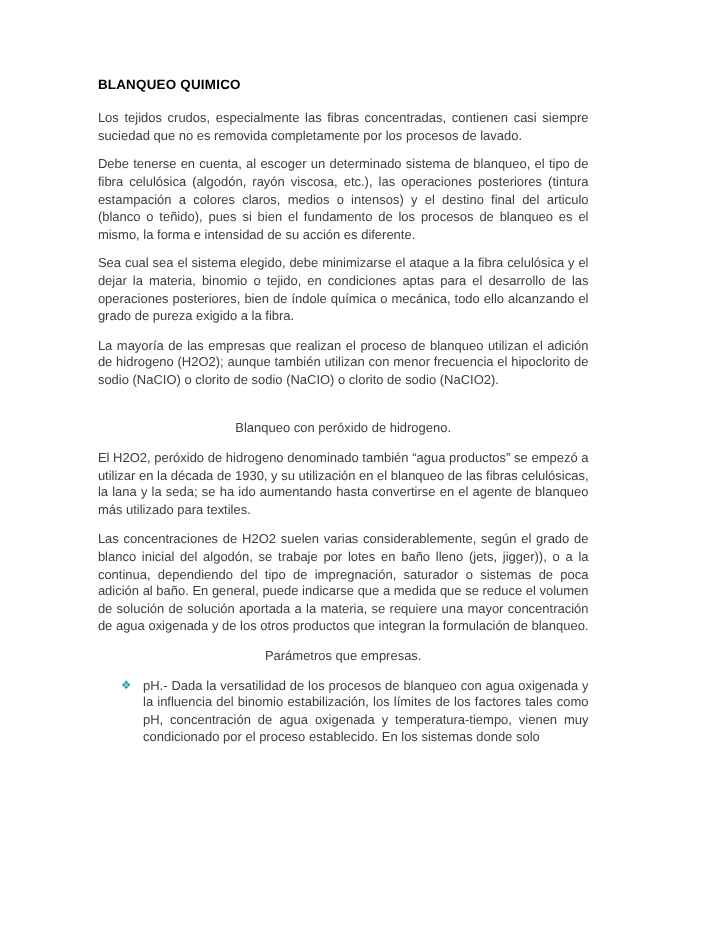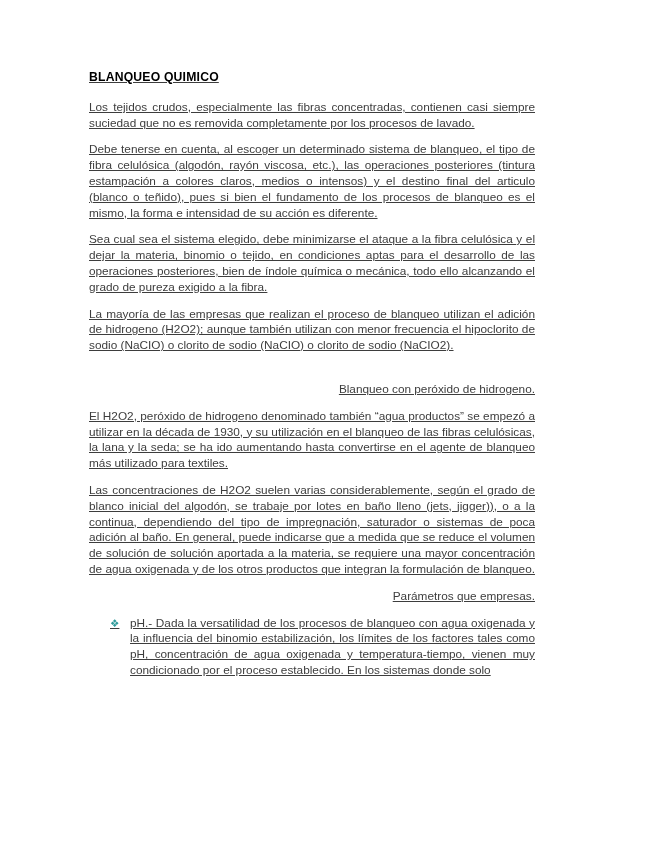--- a/index.html
+++ b/index.html
@@ -14,36 +14,35 @@
     position: relative;
     width: 623px;
     height: 848px;
     background: var(--page-bg);
     padding: 70px 88px 0 89px;
     font-family: "Liberation Sans", "DejaVu Sans", sans-serif;
     font-size: 11.8px;
     line-height: 15.8px;
     color: var(--text-color);
     overflow: hidden;
-    text-decoration: underline;
   }
   .doc-title {
     font-size: 12.2px;
     font-weight: bold;
     color: var(--title-color);
     letter-spacing: 0.2px;
     margin: 0 0 14px 0;
   }
   p.para {
     margin: 0 0 11px 0;
     text-align: justify;
   }
   p.plain {
     margin: 0 0 11px 0;
-    text-align: right;
+    text-align: center;
   }
   .empty-line { height: 17px; }
   .list-item {
     display: flex;
     align-items: flex-start;
     margin: 0 0 11px 0;
   }
   .bullet-glyph {
     flex: none;
     width: 20px;

